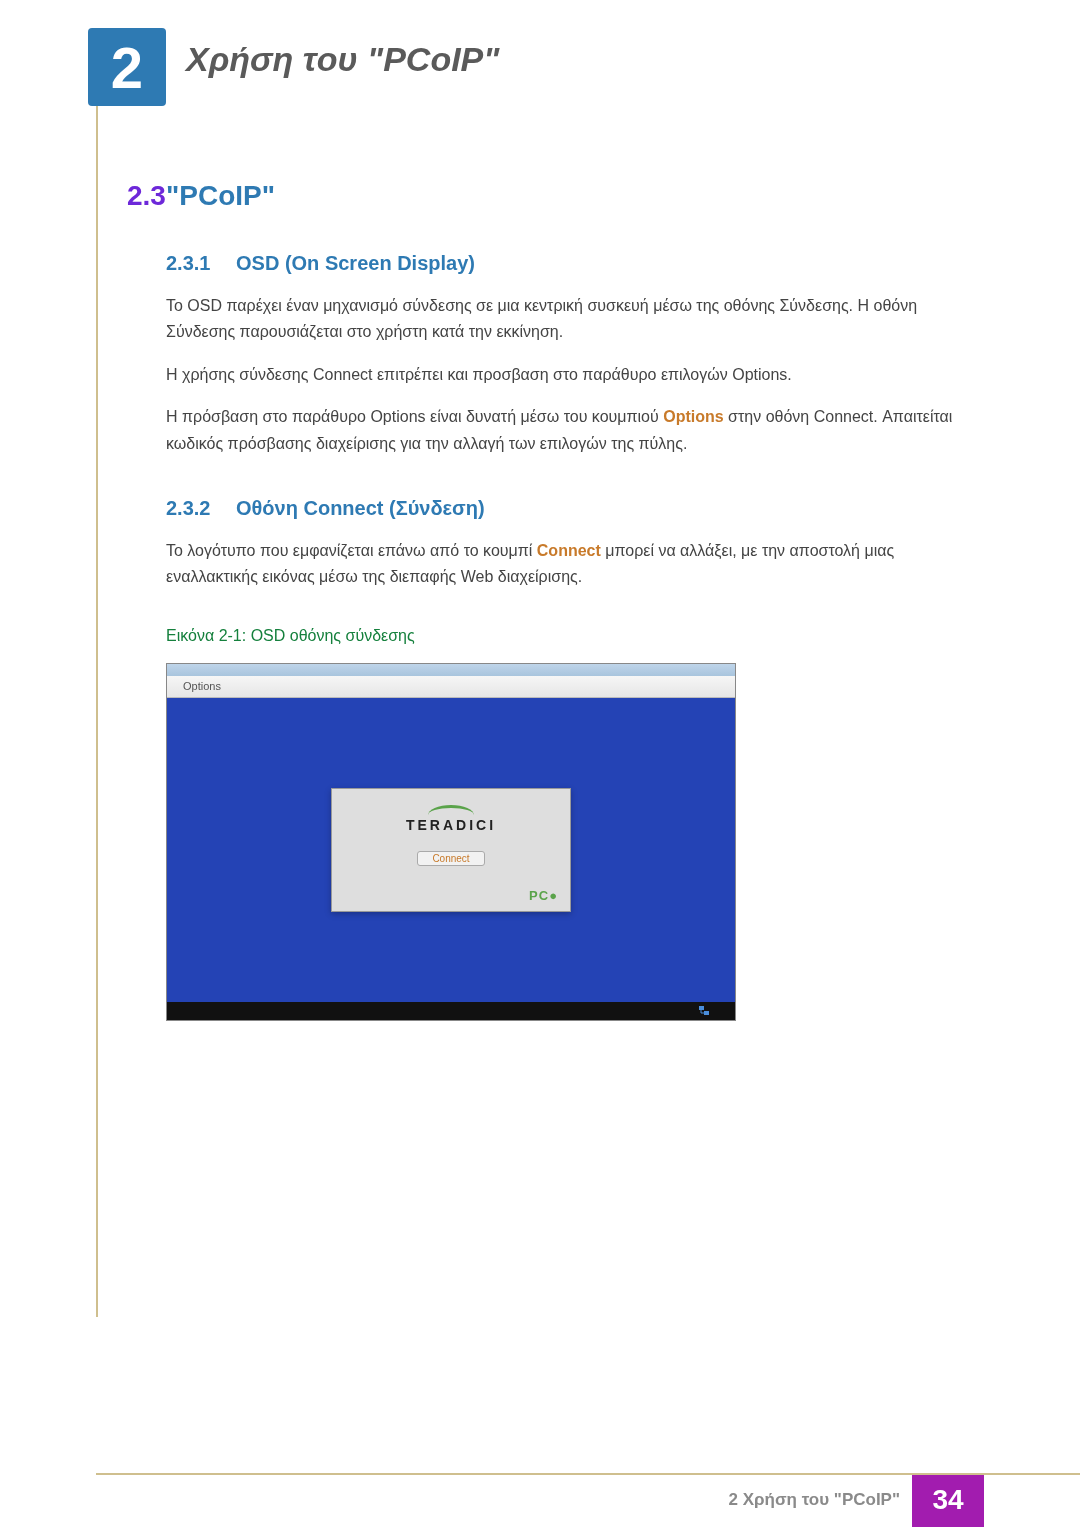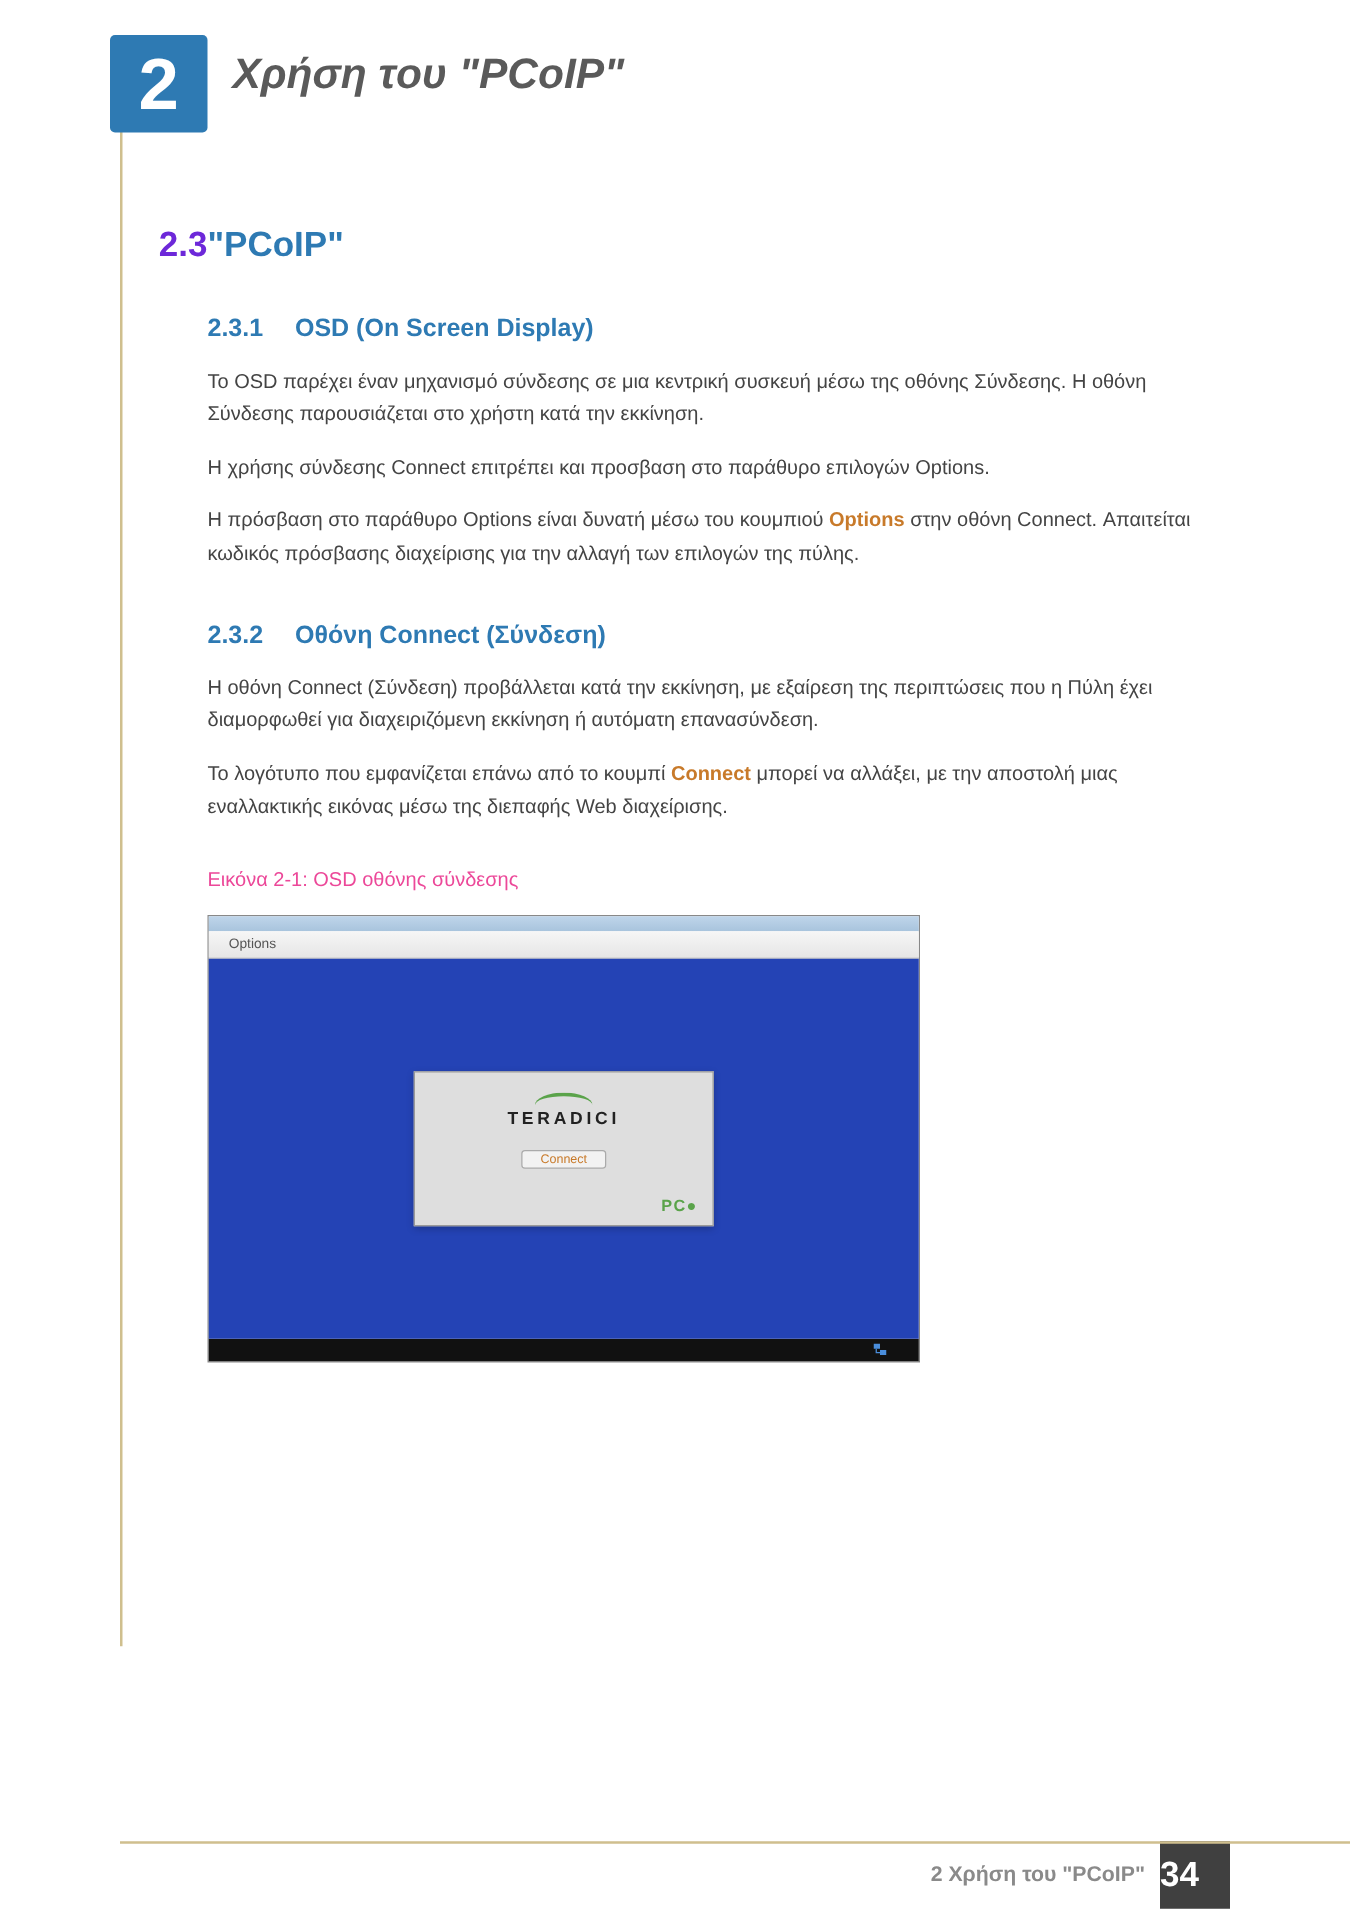--- a/index.html
+++ b/index.html
@@ -68,21 +68,21 @@
   .subsec-title { color: #2e7ab3; font-weight: bold; font-size: 20px; margin-left: 12px; }
   .para {
     font-size: 16px;
     color: #444;
     line-height: 1.65;
     margin: 16px 0 16px 70px;
   }
   .bold-accent { color: #c87a2a; font-weight: bold; }
   .fig-caption {
     font-size: 16px;
-    color: #ec4899;
+    color: #15803d;
     margin: 36px 0 18px 70px;
   }
   .screenshot {
     margin-left: 70px;
     width: 570px;
     border: 1px solid #888;
   }
   .ss-titlebar {
     height: 12px;
     background: linear-gradient(#bfd5ea, #a8c4dd);
@@ -179,28 +179,29 @@
     height: 2px;
     background: #cfbf8e;
   }
   .footer-text {
     color: #8a8a8a;
     font-weight: bold;
     font-size: 17px;
     margin-right: 12px;
   }
   .page-badge {
-    width: 56px;
+    width: 72px;
     height: 54px;
-    background: #404040;
+    background: #a21caf;
     color: #fff;
     font-size: 28px;
     font-weight: bold;
     display: flex;
     align-items: center;
+    justify-content: center;
     margin-right: 96px;
   }
 </style>
 </head>
 <body>
 
 <div class="left-rule"></div>
 
 <div class="chapter-tab">
   <span>2</span>
@@ -227,21 +228,20 @@
     <span>Η πρόσβαση στο παράθυρο Options είναι δυνατή μέσω του κουμπιού </span><span class="bold-accent">Options</span><span> στην οθόνη Connect. Απαιτείται κωδικός πρόσβασης διαχείρισης για την αλλαγή των επιλογών της πύλης.</span>
   </p>
 
   <div class="subsec">
     <div class="subsec-row">
       <div class="subsec-num">2.3.2</div>
       <div class="subsec-title">Οθόνη Connect (Σύνδεση)</div>
     </div>
   </div>
 
-  <p class="para">Η οθόνη Connect (Σύνδεση) προβάλλεται κατά την εκκίνηση, με εξαίρεση της περιπτώσεις που η Πύλη έχει διαμορφωθεί για διαχειριζόμενη εκκίνηση ή αυτόματη επανασύνδεση.</p>
   <p class="para">
     <span>Το λογότυπο που εμφανίζεται επάνω από το κουμπί </span><span class="bold-accent">Connect</span><span> μπορεί να αλλάξει, με την αποστολή μιας εναλλακτικής εικόνας μέσω της διεπαφής Web διαχείρισης.</span>
   </p>
 
   <div class="fig-caption">Εικόνα 2-1: OSD οθόνης σύνδεσης</div>
 
   <div class="screenshot">
     <div class="ss-titlebar"></div>
     <div class="ss-menubar">
       <span class="ss-options">Options</span>

